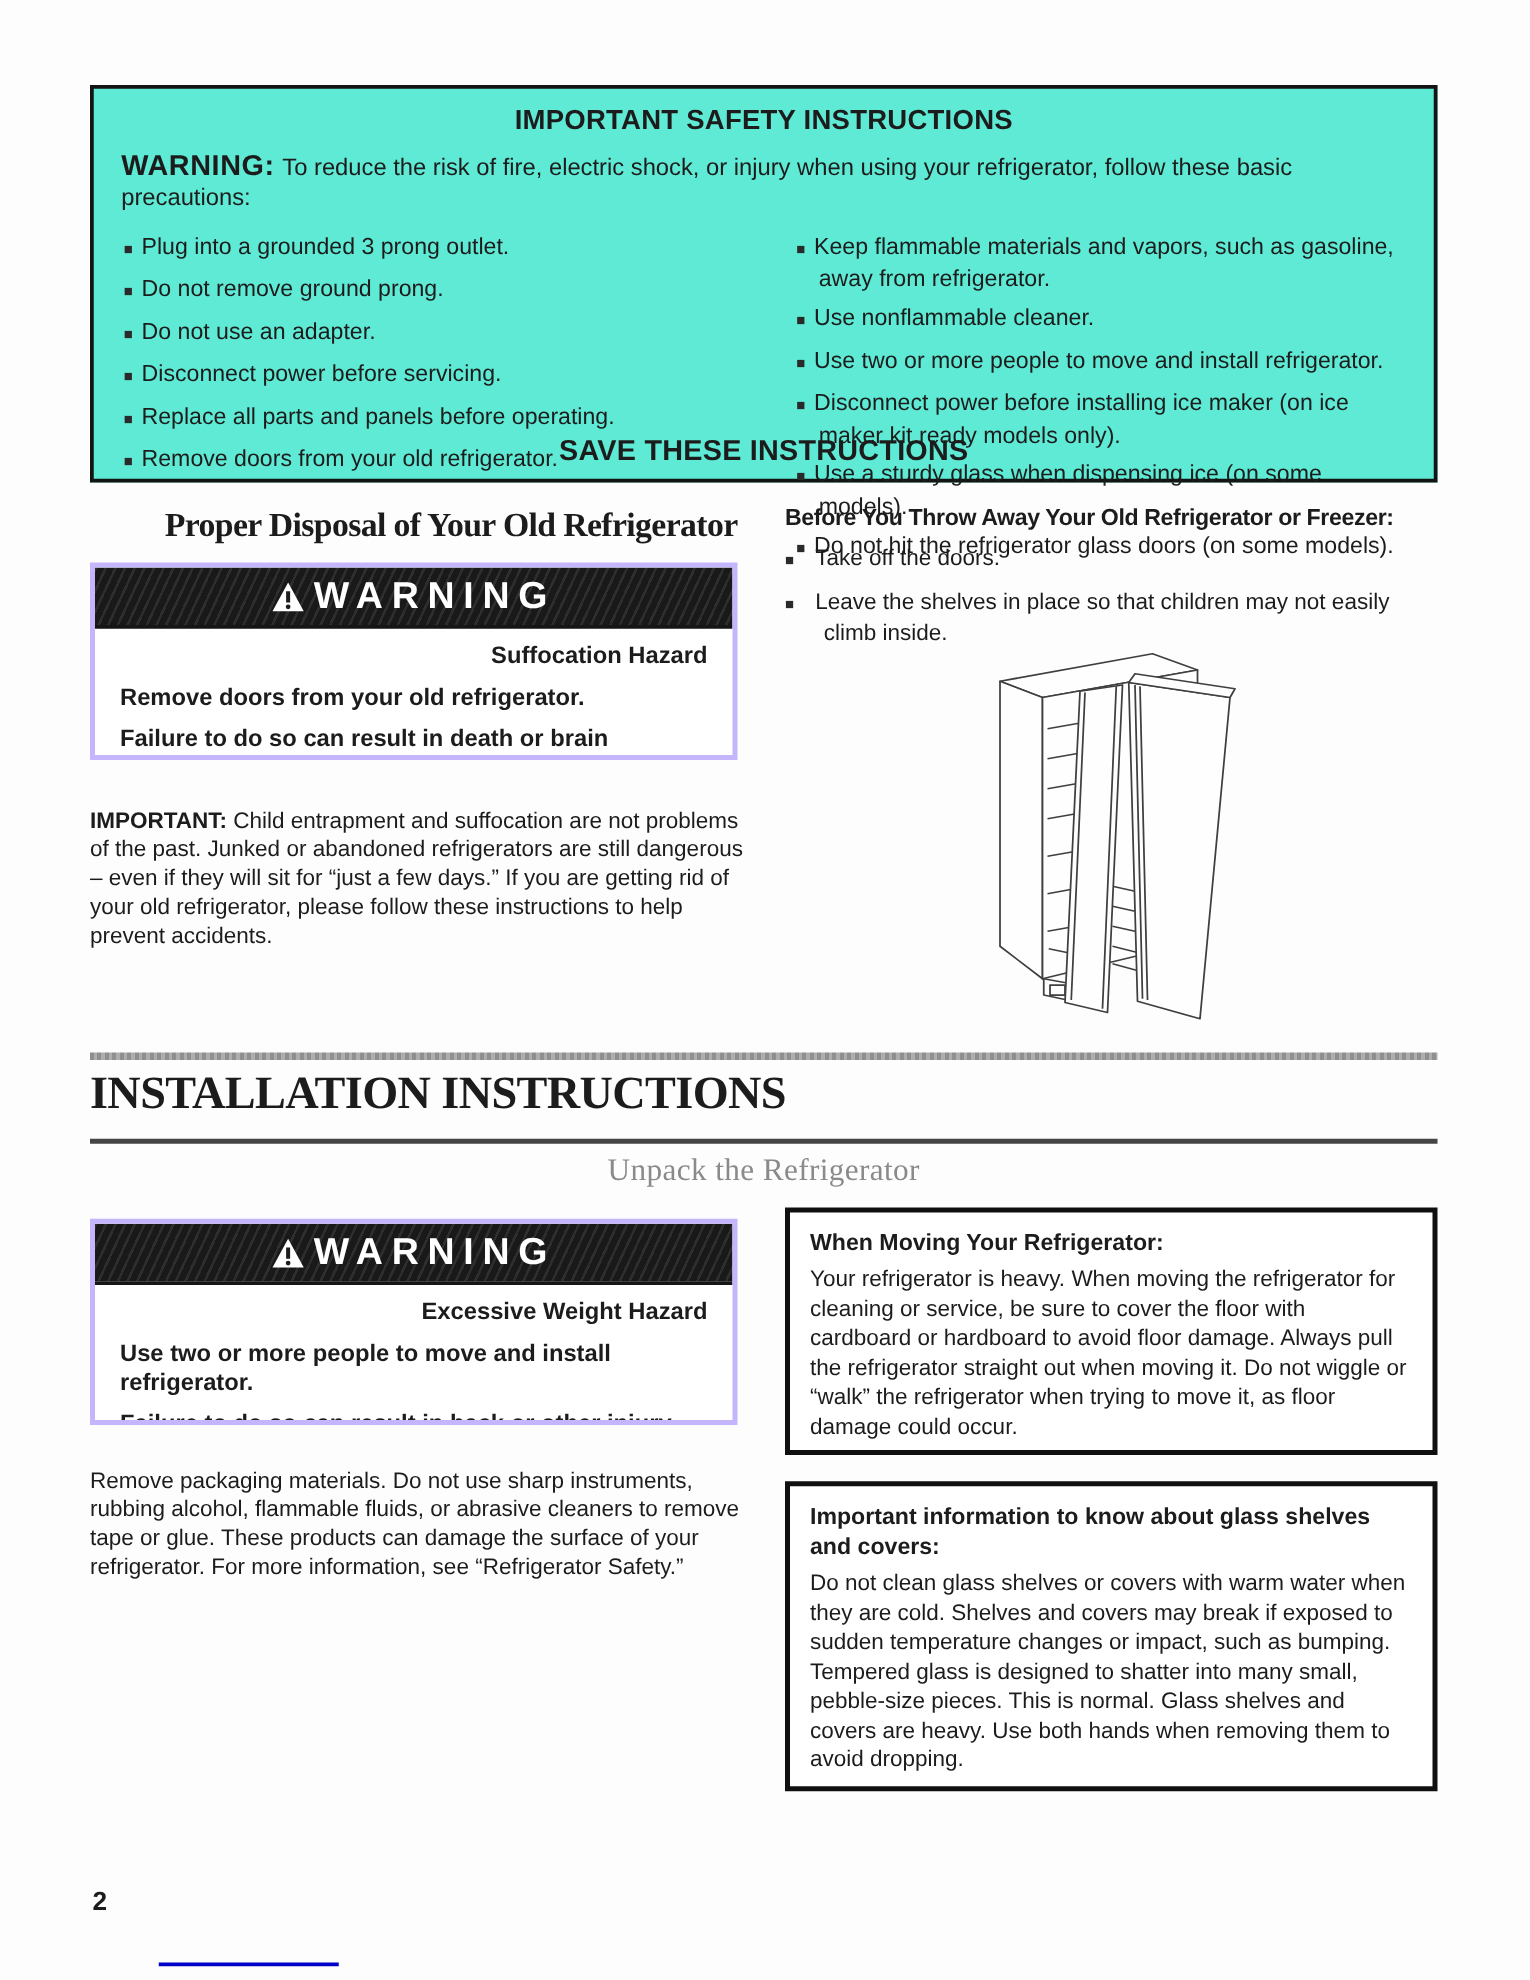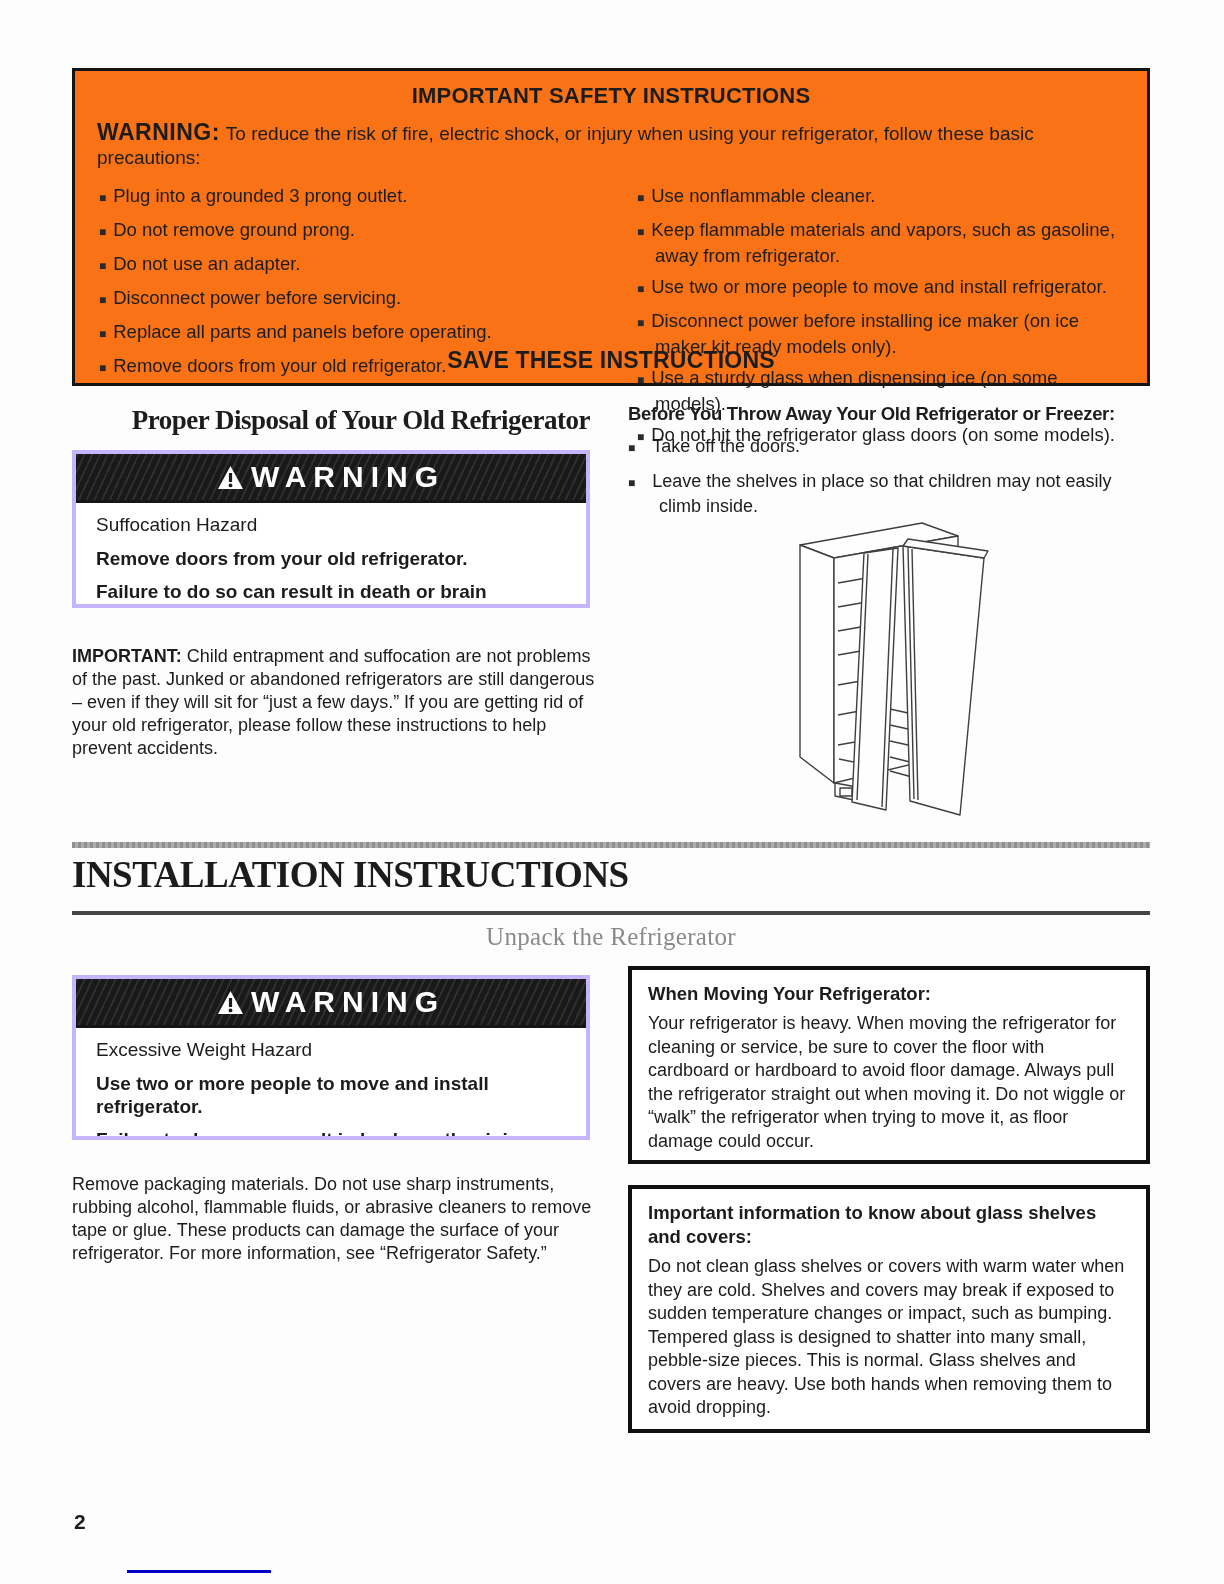--- a/index.html
+++ b/index.html
@@ -9,21 +9,21 @@
     background:#fdfdfd;
     margin:0 auto;
     font-family:"Liberation Sans", sans-serif;
     color:#1c1c1c;
     overflow:hidden;
   }
 
   
   .safety-box{
     position:absolute;left:72px;top:68px;width:1078px;height:318px;
-    border:3px solid #141414;background:#f97316;box-sizing:border-box;
+    border:3px solid #141414;background:#5eead4;box-sizing:border-box;
     padding:8px 22px 10px 22px;
   }
   .safety-title{
     text-align:center;font-weight:bold;font-size:22px;margin-top:4px;letter-spacing:0.2px;
   }
   .safety-warning-line{margin-top:11px;font-size:19px;line-height:24px;}
   .safety-warning-label{font-weight:bold;font-size:23px;letter-spacing:0.5px;margin-right:6px;}
   .safety-columns{display:flex;margin-top:14px;}
   .safety-col{list-style:none;margin:0;padding:0;font-size:18.5px;line-height:23px;}
   .safety-col.left{width:505px;flex:none;margin-left:2px;}
@@ -46,21 +46,21 @@
   .hazard-box.box1{left:72px;top:450px;width:518px;height:158px;}
   .hazard-box.box2{left:72px;top:975px;width:518px;height:165px;}
   .hazard-header{
     height:46px;
     background:repeating-linear-gradient(115deg,#2e2e2e 0 2px,#191919 2px 7px);
     display:flex;align-items:center;justify-content:center;gap:7px;
     border-bottom:3px solid #161616;
   }
   .hazard-word{color:#ffffff;font-weight:bold;font-size:30px;letter-spacing:7px;}
   .hazard-body{padding:11px 20px 4px 20px;}
-  .hazard-title{text-align:left;font-weight:normal;font-size:19px;margin:0 0 11px 0;}
+  .hazard-title{text-align:right;font-weight:bold;font-size:19px;margin:0 0 11px 0;}
   .hazard-line{font-weight:bold;font-size:19px;line-height:23px;margin:0 0 10px 0;}
 
   .important-para{
     position:absolute;left:72px;top:627px;width:528px;
     font-size:18px;line-height:23px;
   }
   .important-label{font-weight:bold;}
 
   
   .before-throw{position:absolute;left:628px;top:403px;width:528px;}
@@ -125,22 +125,22 @@
     <div class="safety-columns">
       <ul class="safety-col left">
         <li>Plug into a grounded 3 prong outlet.</li>
         <li>Do not remove ground prong.</li>
         <li>Do not use an adapter.</li>
         <li>Disconnect power before servicing.</li>
         <li>Replace all parts and panels before operating.</li>
         <li>Remove doors from your old refrigerator.</li>
       </ul>
       <ul class="safety-col right">
+        <li>Keep flammable materials and vapors, such as gasoline, away from refrigerator.</li>
         <li>Use nonflammable cleaner.</li>
-        <li>Keep flammable materials and vapors, such as gasoline, away from refrigerator.</li>
         <li>Use two or more people to move and install refrigerator.</li>
         <li>Disconnect power before installing ice maker (on ice maker kit ready models only).</li>
         <li>Use a sturdy glass when dispensing ice (on some models).</li>
         <li>Do not hit the refrigerator glass doors (on some models).</li>
       </ul>
     </div>
     <div class="save-line">SAVE THESE INSTRUCTIONS</div>
   </div>
 
   <div class="disposal-heading">Proper Disposal of Your Old Refrigerator</div>

